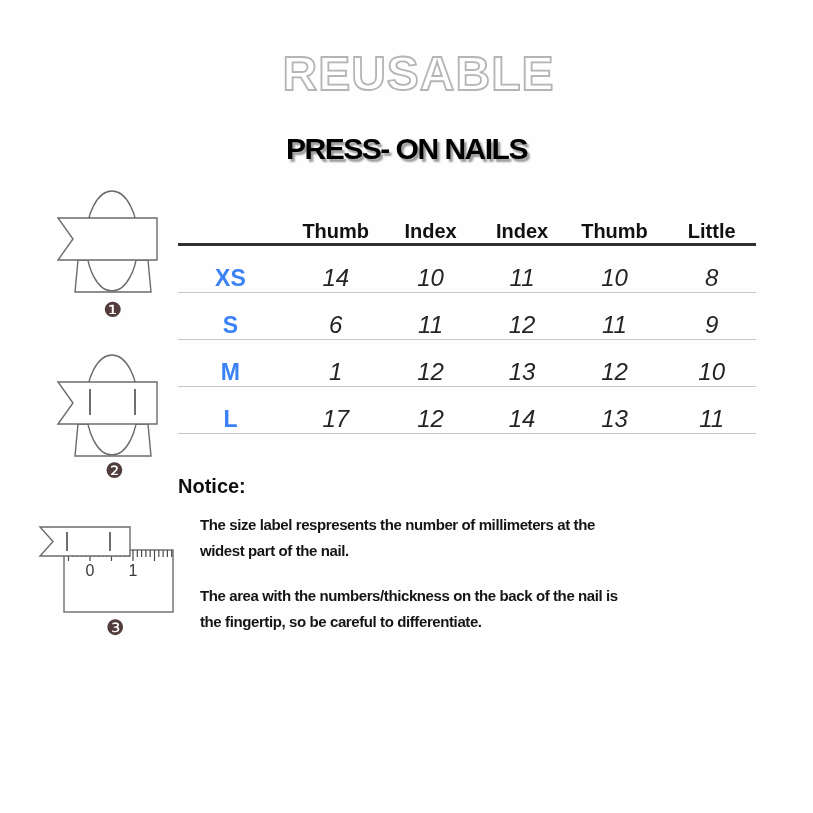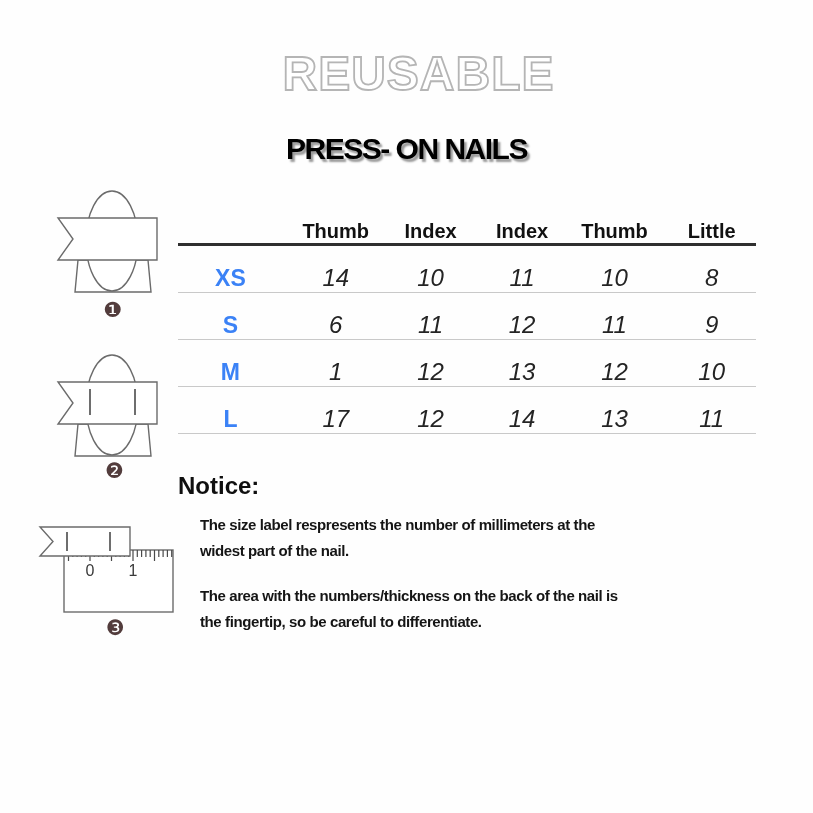--- a/index.html
+++ b/index.html
@@ -40,21 +40,21 @@
   .illo text{font-family:"Liberation Sans","DejaVu Sans",sans-serif;font-size:16px;fill:#3a3a3a;text-anchor:middle;}
   .badge{
     position:absolute;font-size:21px;line-height:1;color:#523c3c;
     font-family:"DejaVu Sans",sans-serif;
   }
   .b1{left:103px;top:300px;}
   .b2{left:105px;top:461px;}
   .b3{left:106px;top:618px;}
   
   .notice{position:absolute;left:178px;top:474px;width:615px;}
-  .notice-heading{font-size:24px;font-weight:700;line-height:24px;color:#0f0f0f;}
+  .notice-heading{font-size:20px;font-weight:700;line-height:24px;color:#0f0f0f;}
   .notice p{
     margin:0;padding-left:22px;font-size:15px;font-weight:700;line-height:26px;
     letter-spacing:-0.4px;color:#151515;white-space:pre-line;
   }
   .notice p.p1{margin-top:14px;}
   .notice p.p2{margin-top:19px;}
 </style>
 </head>
 <body>
 

